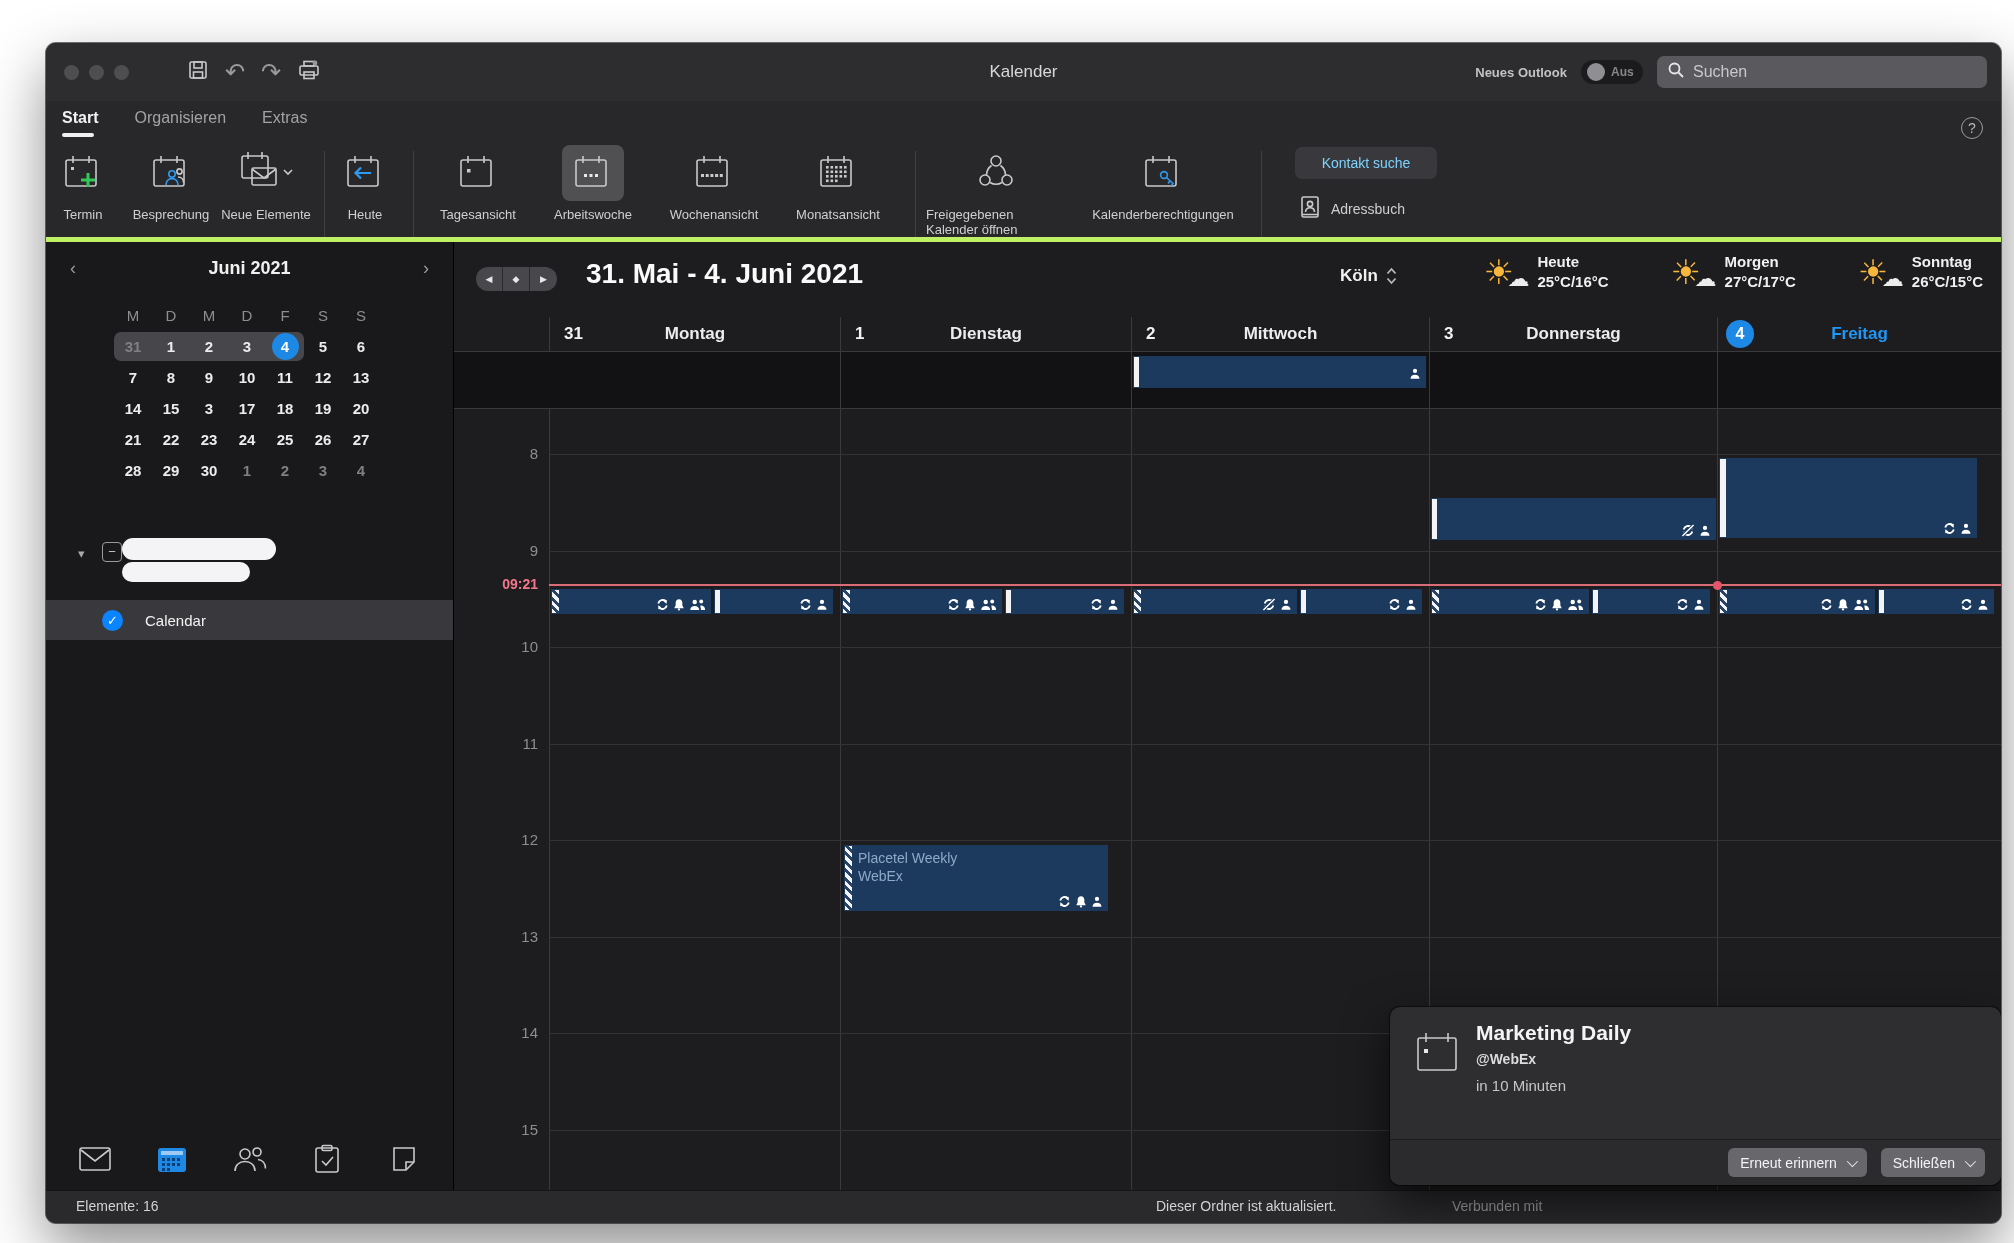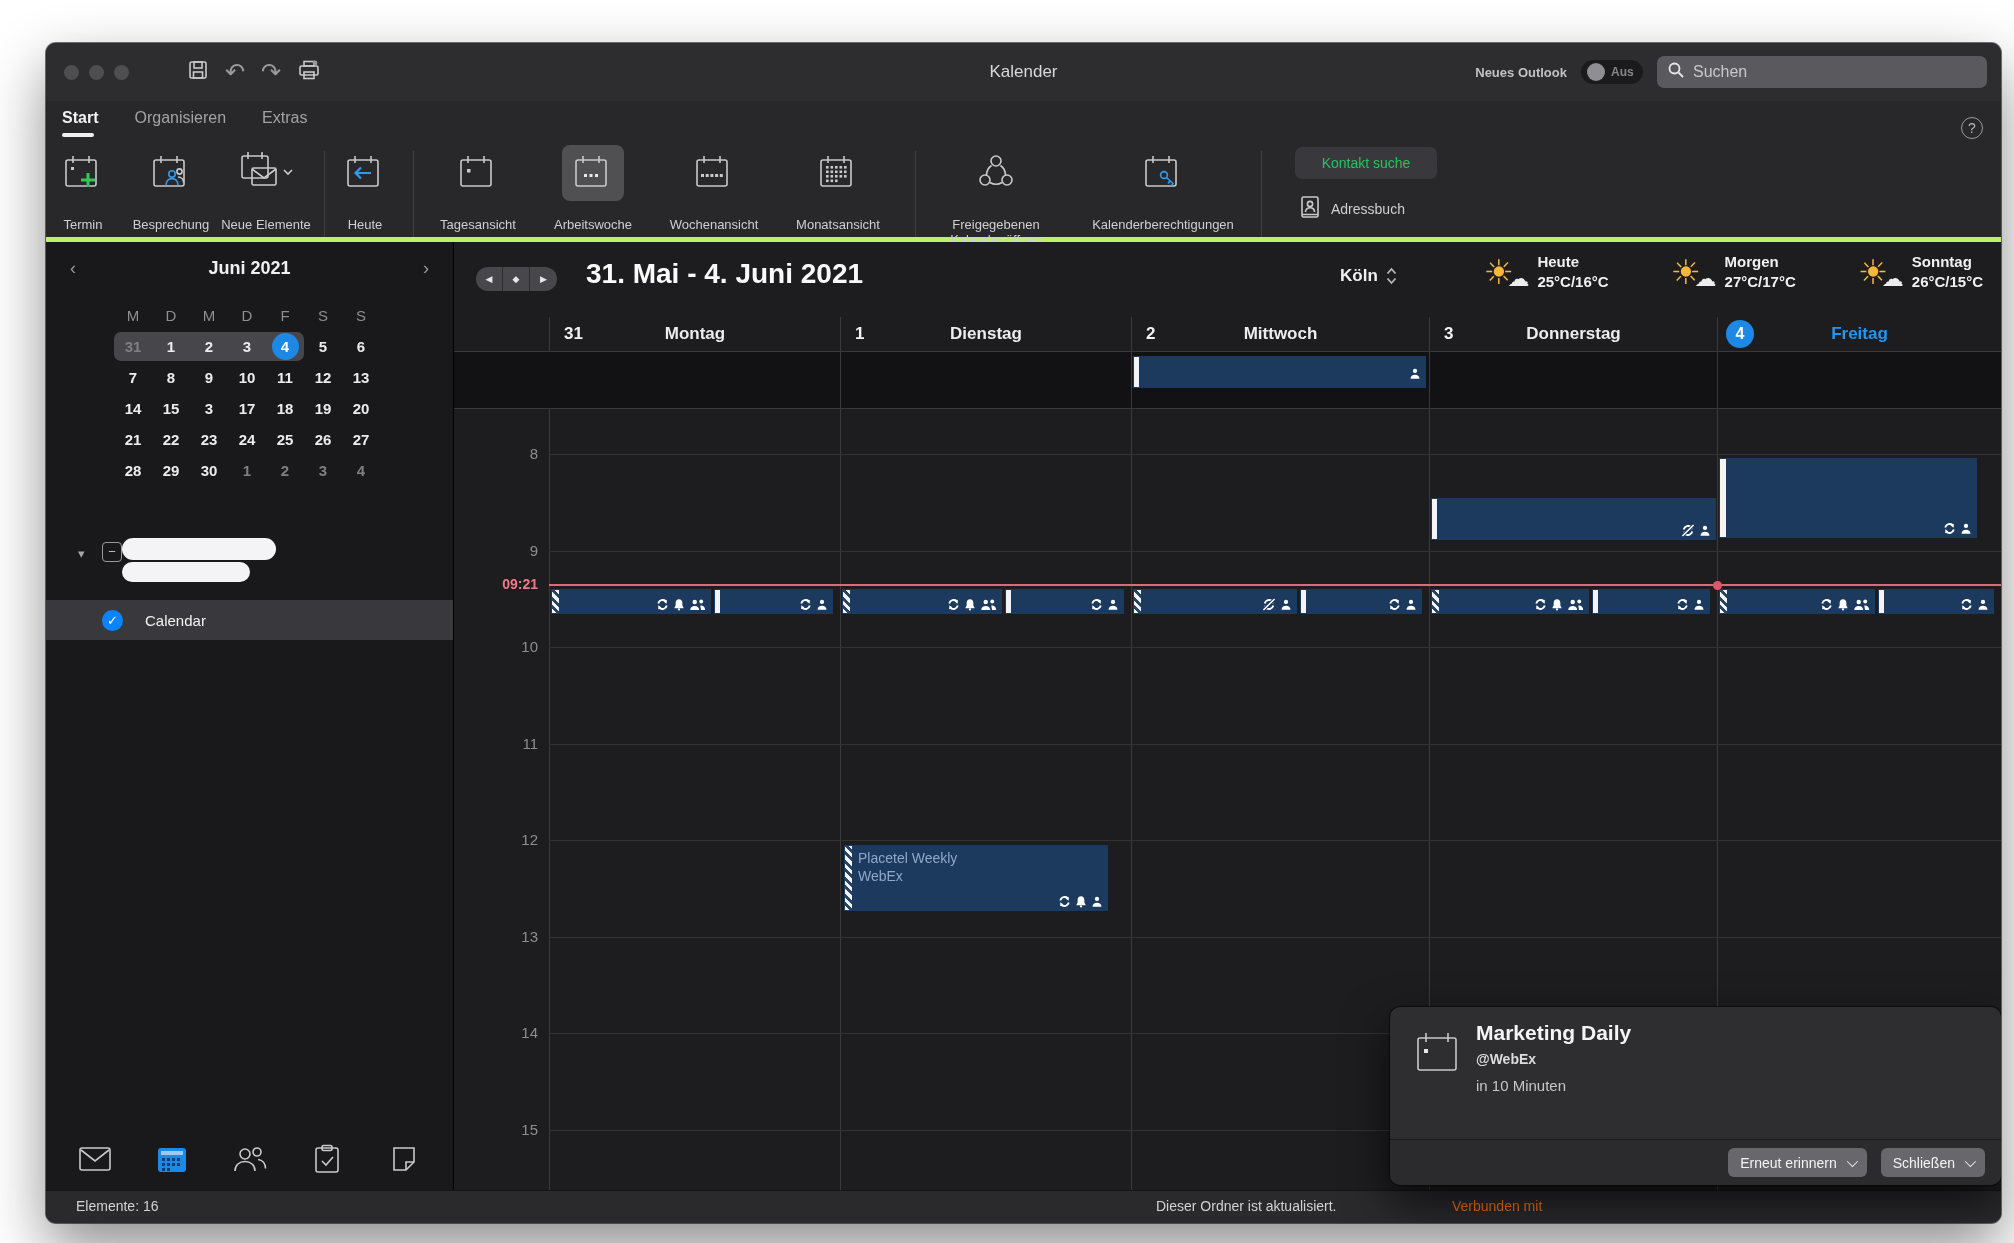--- a/index.html
+++ b/index.html
@@ -24,25 +24,25 @@
   .searchbox { width:330px; height:32px; background:#5a5a5e; border-radius:7px; display:flex; align-items:center; padding:0 10px; gap:8px; }
   .search-ph { color:#c9c9cc; font-size:16px; }
 
   
   .ribbon { position:absolute; left:0; top:58px; right:0; height:141px; background:#28282a; border-bottom:5px solid #bef264; }
   .tabs { position:absolute; left:16px; top:8px; display:flex; gap:36px; }
   .tab { color:#a2a2a6; font-size:16px; padding-bottom:8px; position:relative; }
   .tab.active { color:#f2f2f2; font-weight:bold; }
   .tab.active::after { content:""; position:absolute; left:0; right:4px; bottom:-2px; height:4px; background:#f0f0f0; border-radius:2px; }
   .rb-row { position:absolute; left:0; top:38px; right:0; bottom:0; }
-  .rbtn { position:absolute; top:6px; width:110px; display:flex; flex-direction:column; align-items:center; gap:16px; color:#cfcfd2; font-size:13px; text-align:center; }
+  .rbtn { position:absolute; top:6px; width:110px; display:flex; flex-direction:column; align-items:center; gap:6px; color:#cfcfd2; font-size:13px; text-align:left; }
   .rbtn .ic { width:62px; height:56px; display:flex; align-items:center; justify-content:center; border-radius:8px; }
   .rbtn .ic.sel { background:#505053; }
   .rb-sep { position:absolute; top:12px; width:1px; height:86px; background:#404044; }
-  .kontakt { position:absolute; left:1249px; top:8px; width:142px; height:32px; background:#39393d; border-radius:7px; color:#22c55e; font-size:14px; display:flex; align-items:center; justify-content:center; }
+  .kontakt { position:absolute; left:1249px; top:8px; width:142px; height:32px; background:#39393d; border-radius:7px; color:#7dd3fc; font-size:14px; display:flex; align-items:center; justify-content:center; }
   .adress { position:absolute; left:1253px; top:56px; display:flex; align-items:center; gap:10px; color:#cfcfd2; font-size:14px; }
   .help { position:absolute; right:18px; top:16px; width:22px; height:22px; border:1.5px solid #9a9a9e; border-radius:50%; color:#b8b8bc; font-size:14px; display:flex; align-items:center; justify-content:center; }
 
   svg.oline { stroke:#c9c9cc; fill:none; stroke-width:1.6; }
 
   
   .sidebar { position:absolute; left:0; top:199px; width:408px; bottom:33px; background:#19191b; border-right:1px solid #000; }
   .mc-head { position:absolute; left:0; top:16px; width:100%; text-align:center; color:#f0f0f0; font-size:18px; font-weight:bold; }
   .mc-arrow { position:absolute; top:16px; color:#9a9a9e; font-size:18px; }
   .mc-grid { position:absolute; left:68px; top:58px; width:266px; }
@@ -115,21 +115,21 @@
   .pp-loc { position:absolute; left:86px; top:44px; color:#dcdcde; font-size:14px; font-weight:bold; }
   .pp-due { position:absolute; left:86px; top:70px; color:#c6c6ca; font-size:15px; }
   .pp-foot { position:absolute; left:0; right:0; bottom:0; height:46px; background:#2b2b2e; border-top:1px solid #1c1c1e; display:flex; align-items:center; justify-content:flex-end; gap:14px; padding-right:16px; }
   .pbtn { height:29px; background:#68686c; border-radius:6px; color:#f4f4f6; font-size:14px; display:flex; align-items:center; padding:0 12px; gap:10px; }
   .chevd { width:8px; height:8px; border-right:1.8px solid #e8e8ea; border-bottom:1.8px solid #e8e8ea; transform:rotate(45deg) translateY(-2px); }
 
   
   .statusbar { position:absolute; left:0; bottom:0; right:0; height:33px; background:#2a2a2d; border-top:1px solid #151517; color:#d2d2d5; font-size:14px; }
   .sb-items { position:absolute; left:30px; top:7px; }
   .sb-folder { position:absolute; left:1110px; top:7px; }
-  .sb-conn { position:absolute; left:1406px; top:7px; color:#f97316; }
+  .sb-conn { position:absolute; left:1406px; top:7px; color:#a3a3a3; }
 </style>
 </head>
 <body>
 
 <div class="window">
 
   <div class="titlebar">
     <div class="lights">
       <div class="light"></div>
       <div class="light"></div>

